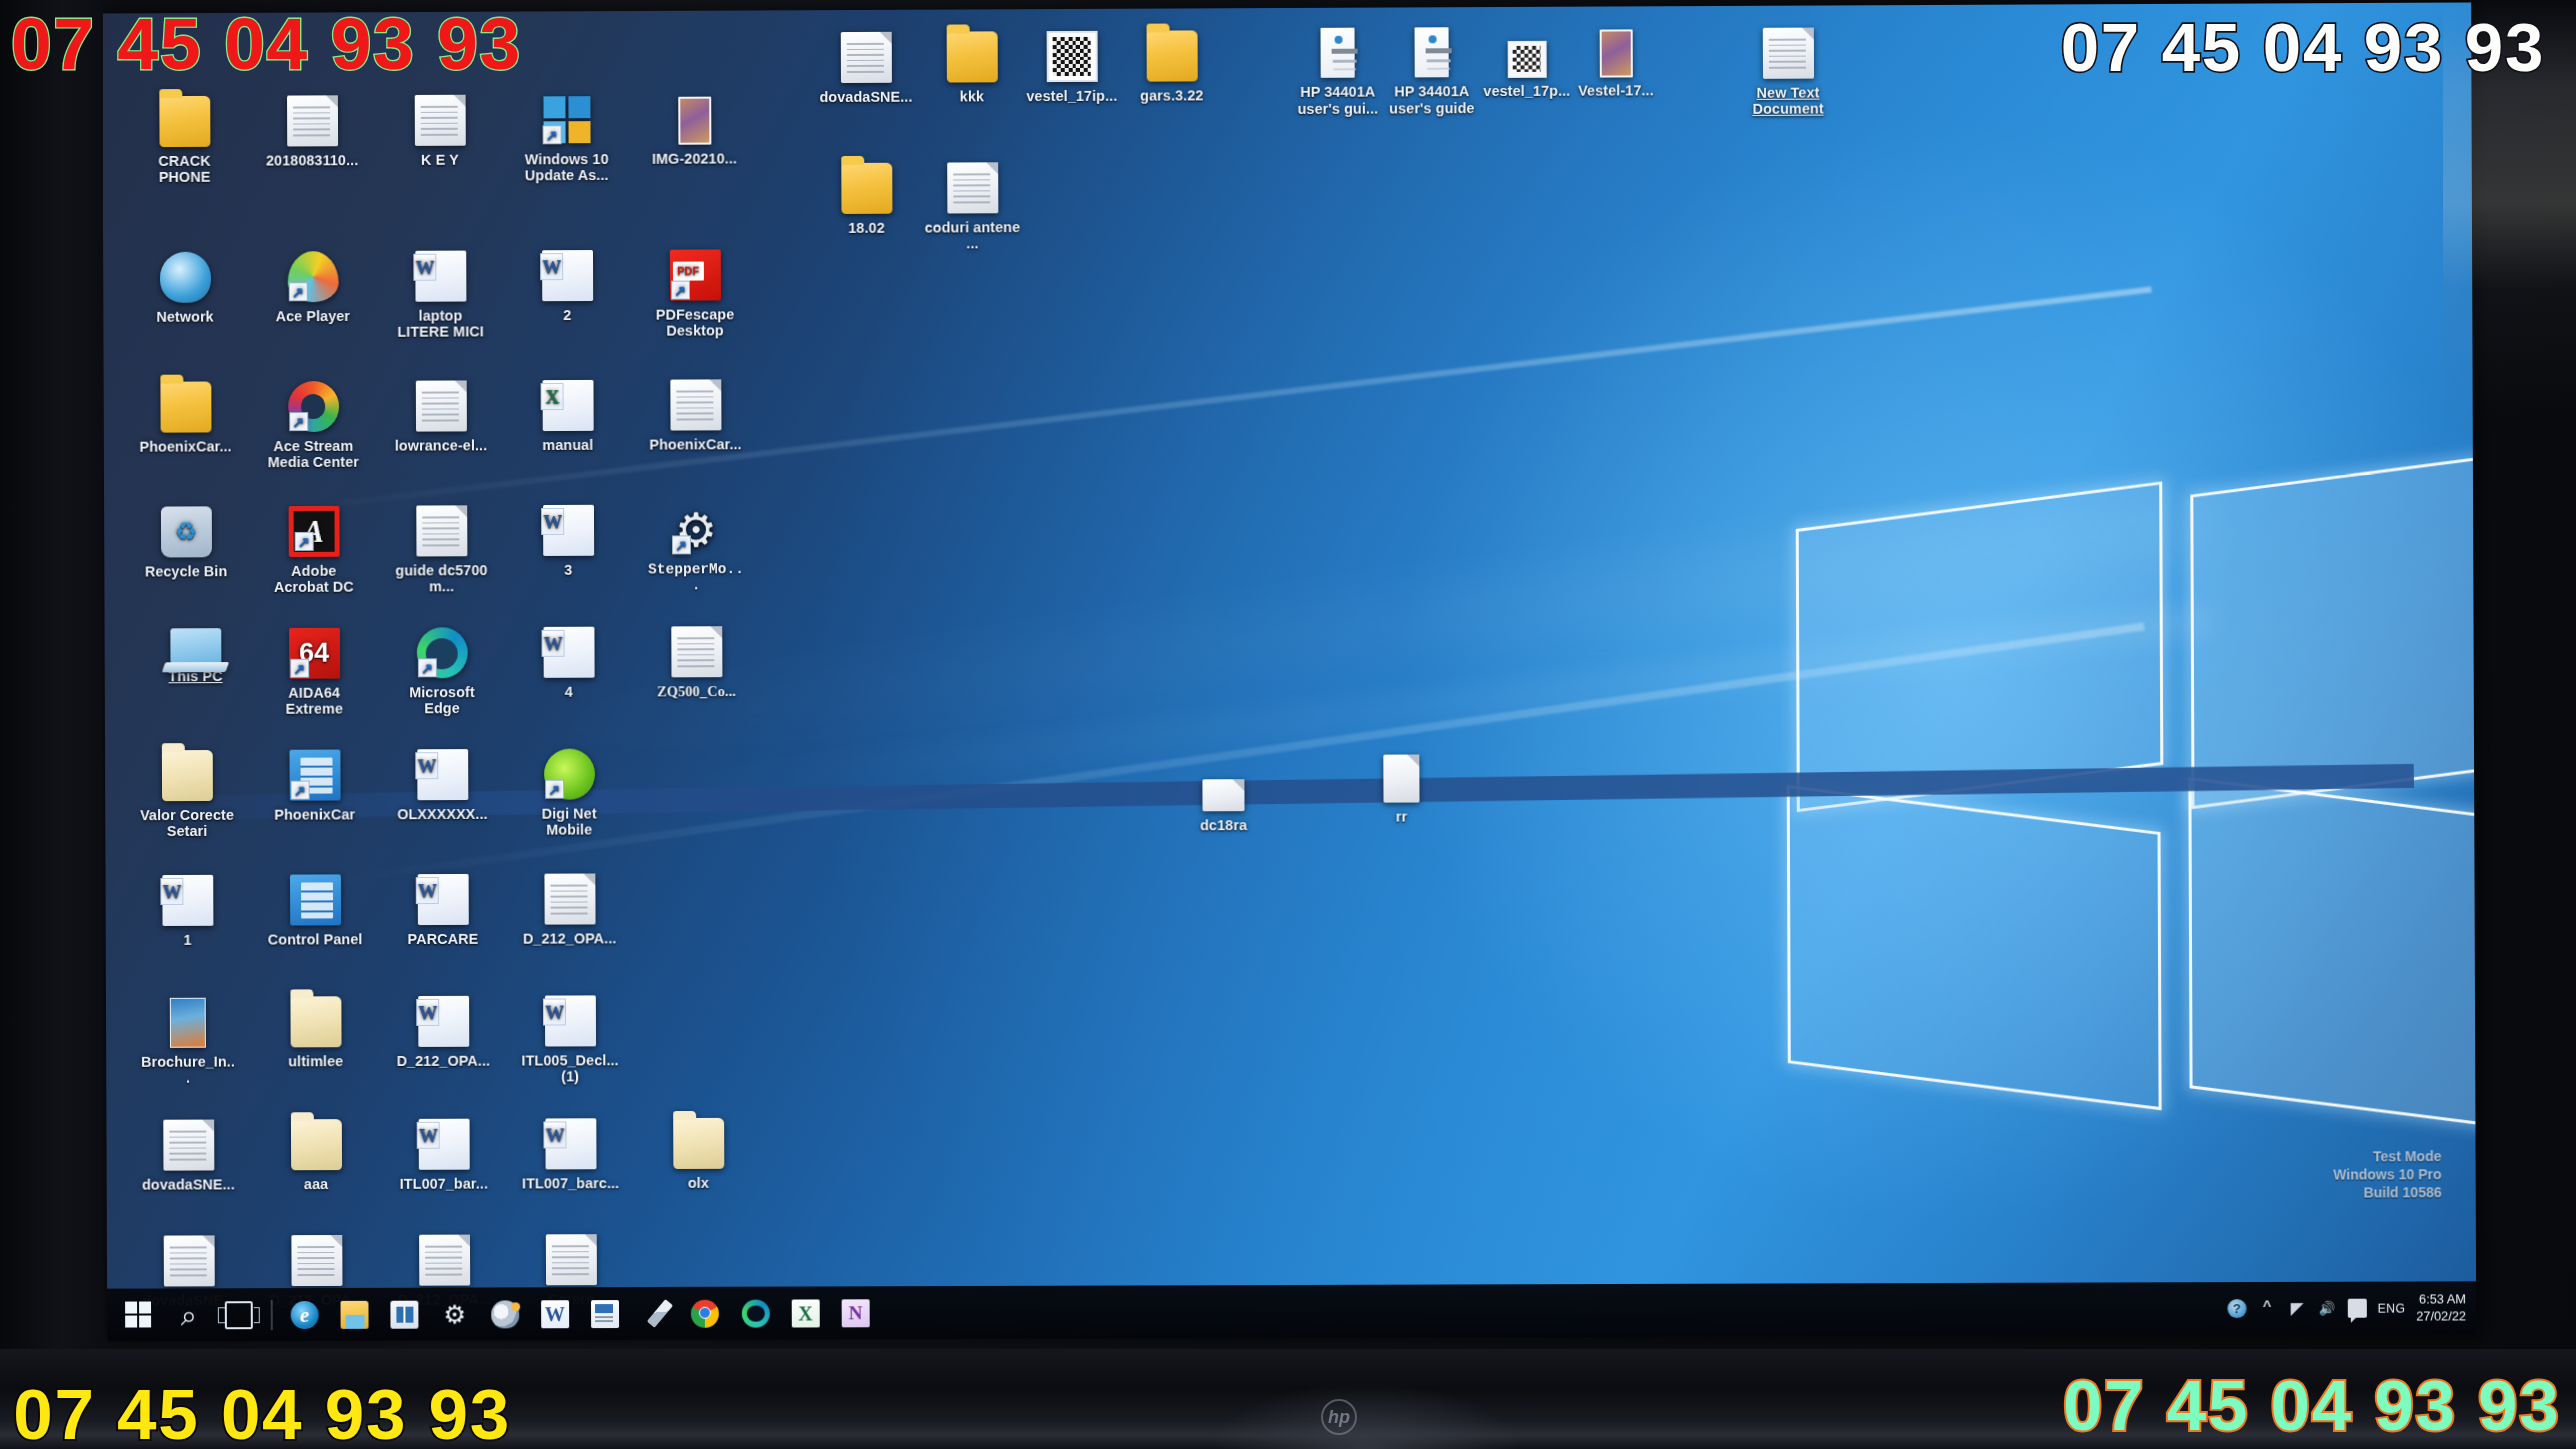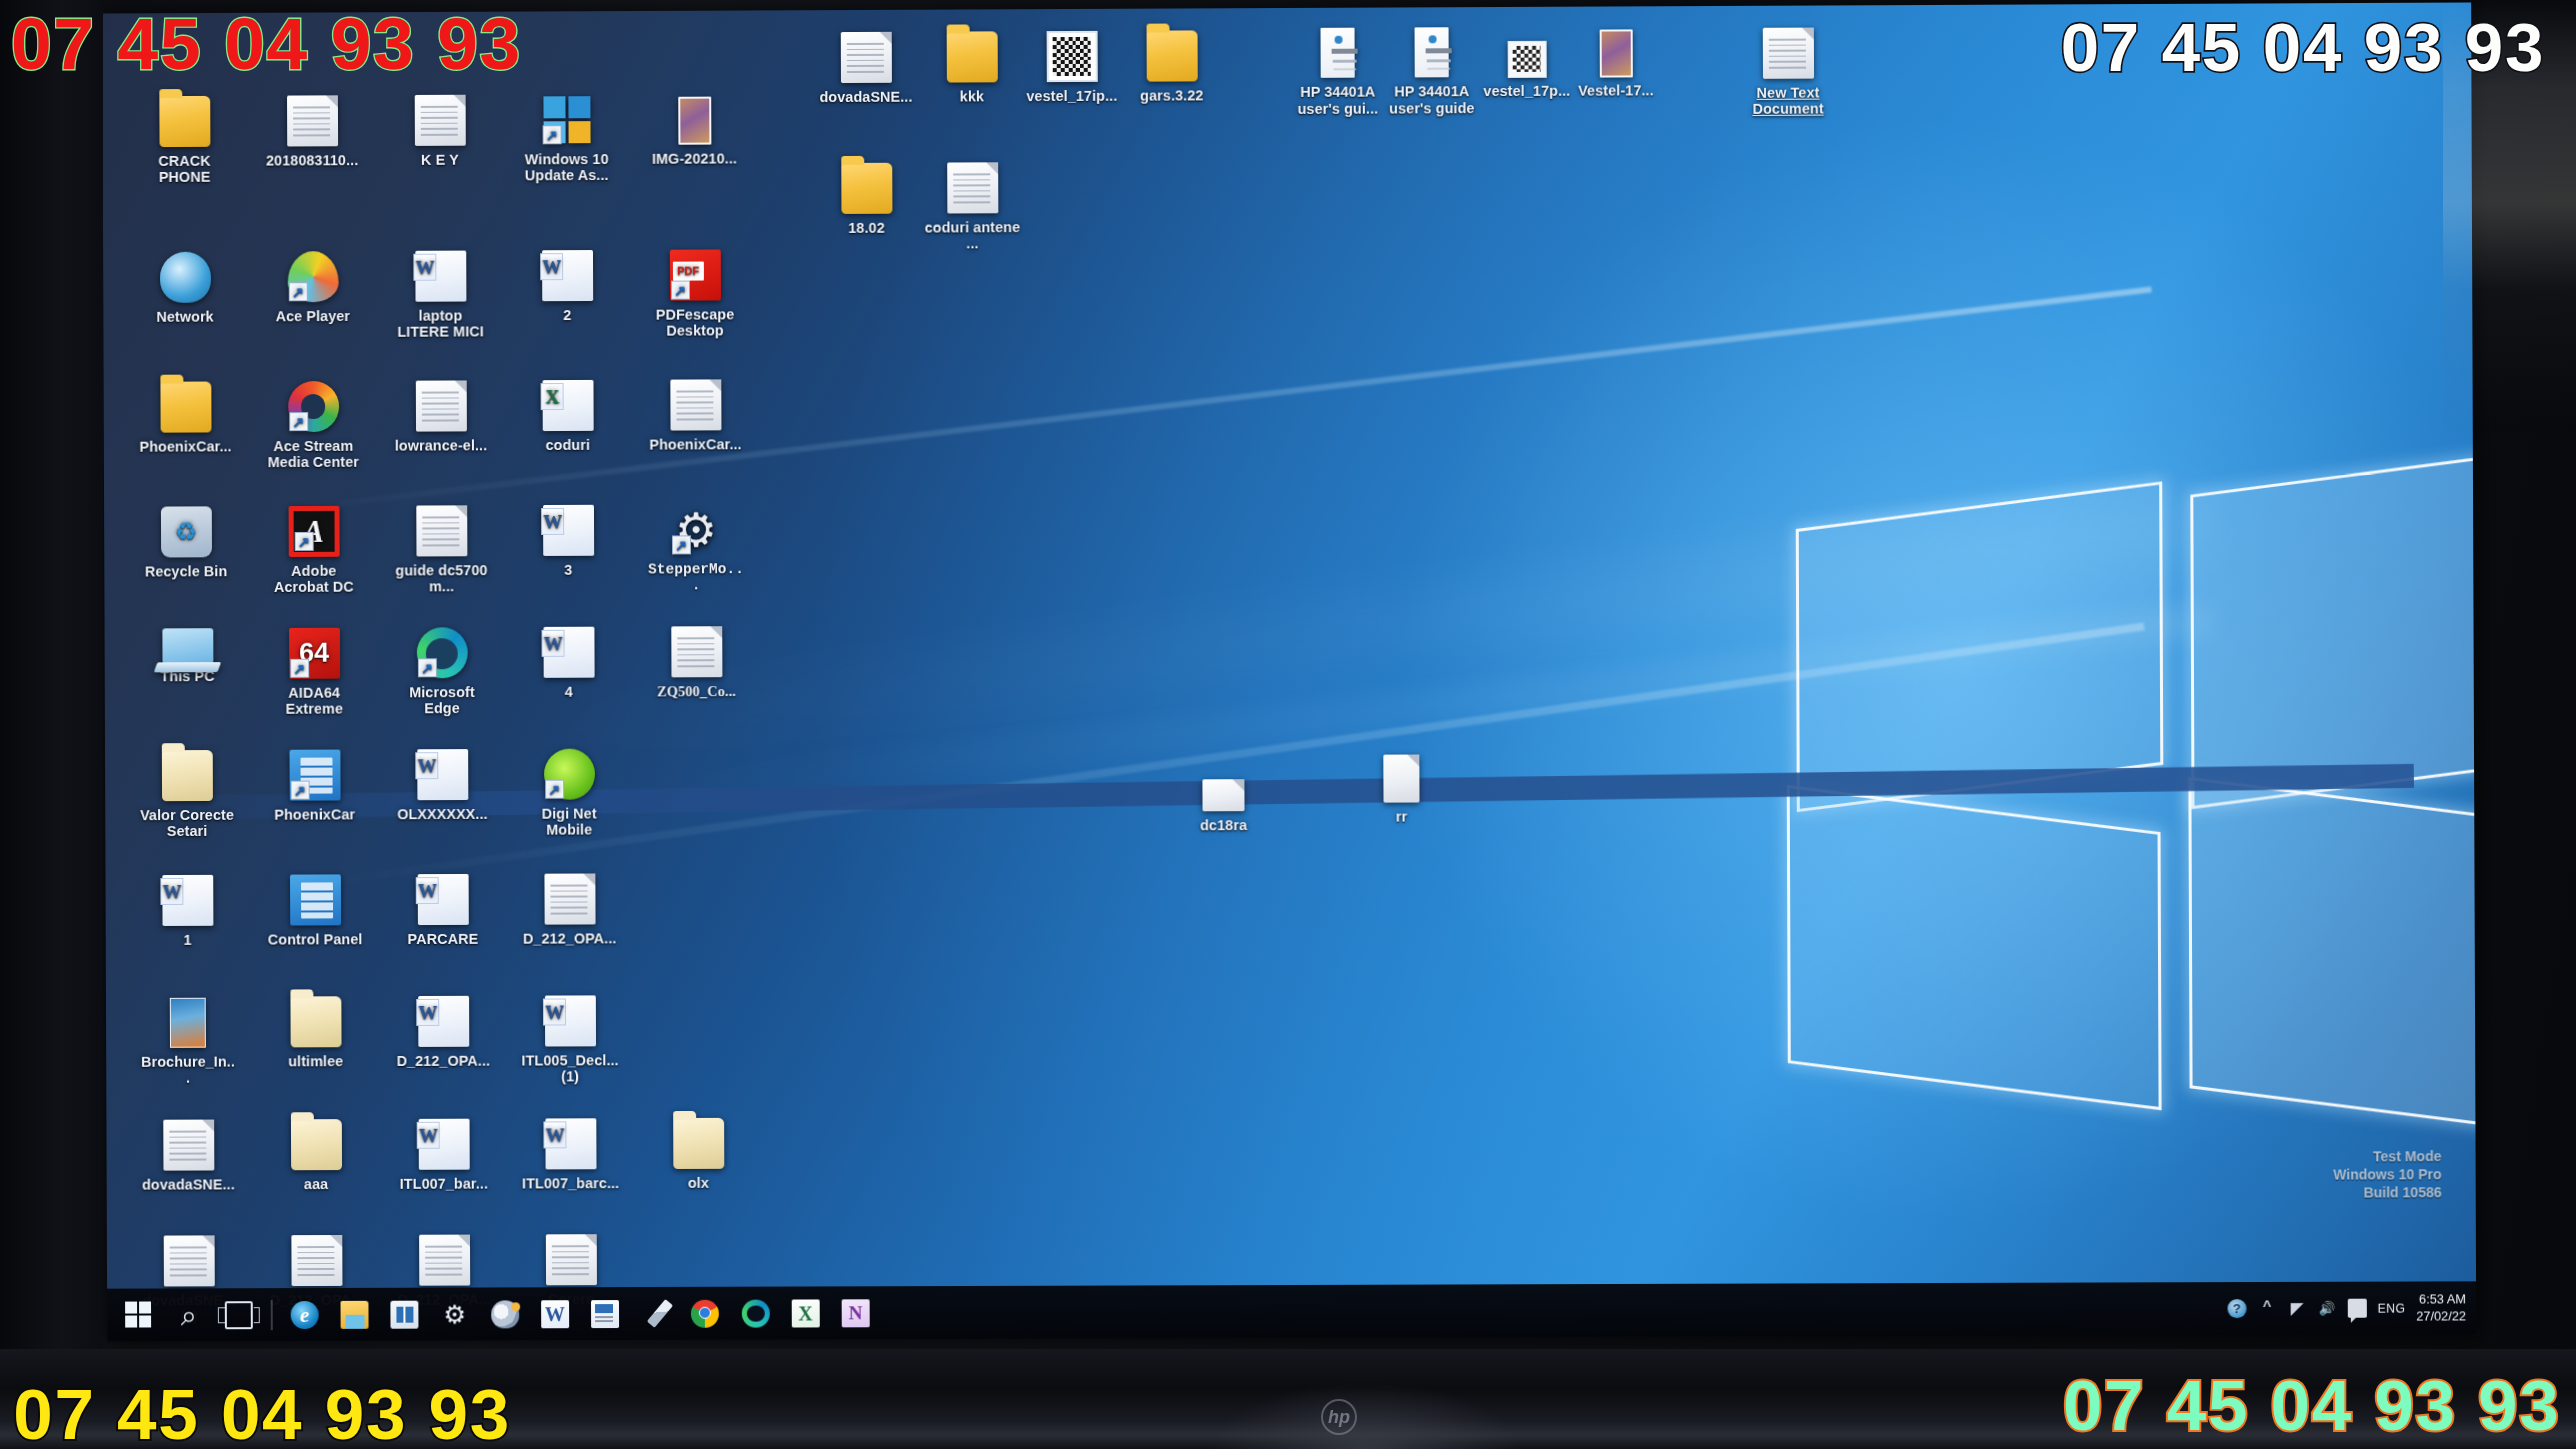--- a/index.html
+++ b/index.html
@@ -404,21 +404,21 @@
         <div class="icon" style="left: 289px; top: 369px;">
           <span class="glyph g-doc">
             <span class="g-lines"></span>
           </span>
           <span class="lbl">lowrance-el...</span>
         </div>
         <div class="icon" style="left: 416px; top: 369px;">
           <span class="glyph g-word g-xl">
             <span class="wbadge">X</span>
           </span>
-          <span class="lbl">coduri</span>
+          <span class="lbl">manual</span>
         </div>
         <div class="icon" style="left: 544px; top: 369px;">
           <span class="glyph g-doc">
             <span class="g-lines"></span>
           </span>
           <span class="lbl">PhoenixCar...</span>
         </div>
         <div class="icon" style="left: 33px; top: 494px;">
           <span class="glyph g-recycle"></span>
           <span class="lbl">Recycle Bin</span>
@@ -440,21 +440,21 @@
             <span class="wbadge">W</span>
           </span>
           <span class="lbl">3</span>
         </div>
         <div class="icon" style="left: 544px; top: 494px; font-family: Liberation Mono, monospace;">
           <span class="glyph g-gear">
             <span class="g-shortcut"></span>
           </span>
           <span class="lbl">StepperMo...</span>
         </div>
-        <div class="icon" style="left: 34px; top: 616px;">
+        <div class="icon" style="left: 42px; top: 616px; text-decoration: underline;">
           <span class="glyph g-pc"></span>
           <span class="lbl">This PC</span>
         </div>
         <div class="icon" style="left: 161px; top: 616px;">
           <span class="glyph g-aida">
             <span class="g-shortcut"></span>
           </span>
           <span class="lbl">AIDA64 Extreme</span>
         </div>
         <div class="icon" style="left: 289px; top: 616px;">

